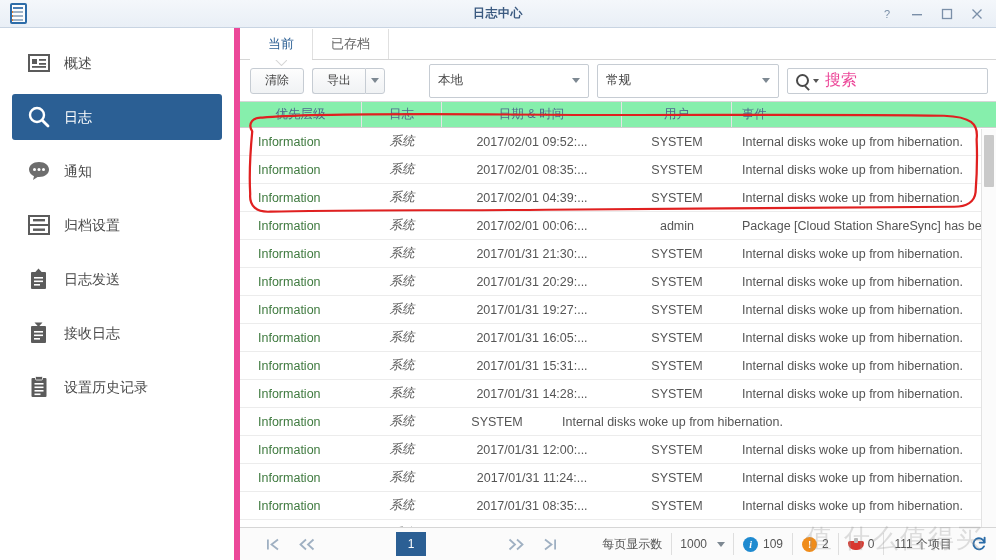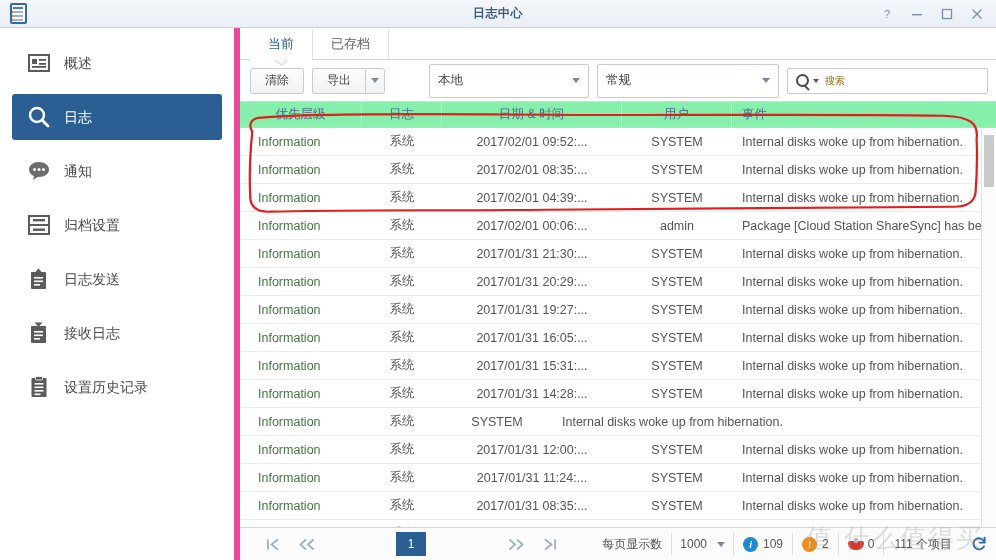--- a/index.html
+++ b/index.html
@@ -202,21 +202,21 @@
   .combo-type  { width: 182px; }
   .searchbox {
     height: 26px; flex: 1 1 auto; min-width: 0;
     background: #fff;
     border: 1px solid #c6ccd3;
     border-radius: 2px;
     display: flex; align-items: center;
     padding: 0 8px; gap: 4px;
     cursor: text;
   }
-  .searchbox .ph { color: #a16207; font-size: 10px; }
+  .searchbox .ph { color: #ec4899; font-size: 16px; }
   .mag {
     width: 13px; height: 13px;
     border: 2px solid #4a4a4a;
     border-radius: 50%;
     position: relative;
     flex: 0 0 13px;
   }
   .mag::after {
     content: ""; position: absolute;
     left: 8px; top: 9px;
@@ -271,21 +271,21 @@
     align-items: center;
     border-bottom: 1px solid #ececec;
   }
   .td {
     font-size: 12.5px;
     display: flex; align-items: center;
     height: 100%;
     overflow: hidden; white-space: nowrap;
   }
   .td.c-prio { padding-left: 18px; color: #3f7a3f; }
-  .td.c-log  { justify-content: center; color: #555; }
+  .td.c-log  { justify-content: center; color: #555; font-style: italic; }
   .td.c-date { justify-content: center; color: #555; }
   .td.c-user { justify-content: center; color: #555; }
   .td.c-evt  { padding-left: 10px; color: #555; }
 
   
   .vscroll {
     position: absolute;
     right: 0; top: 27px; bottom: 0;
     width: 15px;
     background: #fbfbfb;

